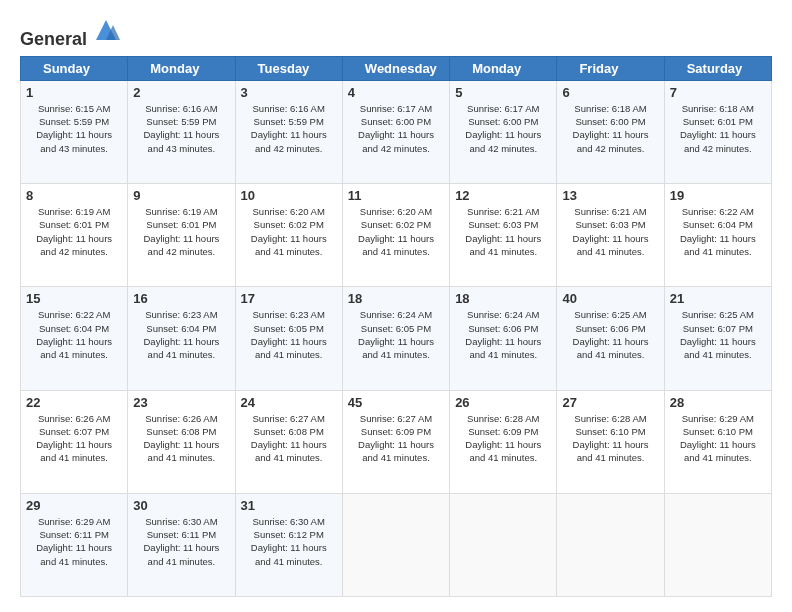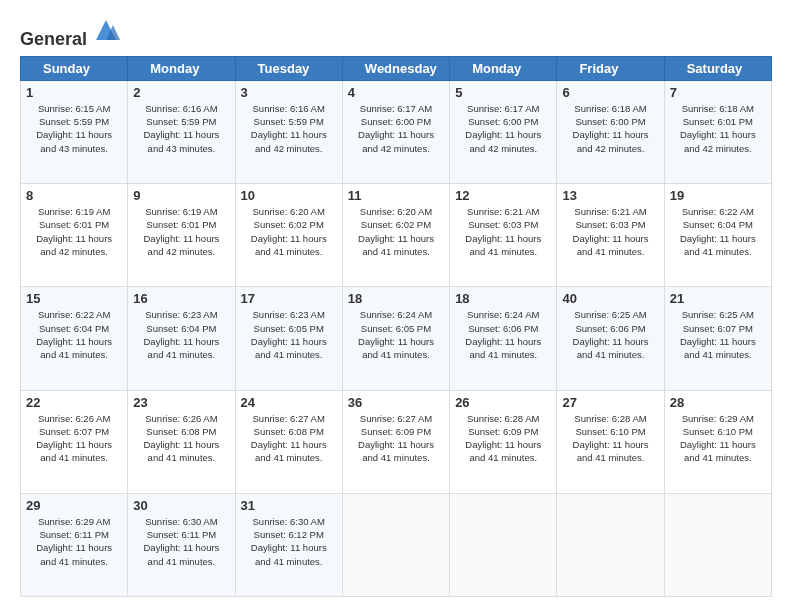--- a/index.html
+++ b/index.html
@@ -236,21 +236,21 @@
           </td>
           <td>
             <span class="day-num">23</span>
             <div class="day-info">Sunrise: 6:26 AM<br>Sunset: 6:08 PM<br>Daylight: 11 hours<br>and 41 minutes.</div>
           </td>
           <td>
             <span class="day-num">24</span>
             <div class="day-info">Sunrise: 6:27 AM<br>Sunset: 6:08 PM<br>Daylight: 11 hours<br>and 41 minutes.</div>
           </td>
           <td>
-            <span class="day-num">36</span>
+            <span class="day-num">45</span>
             <div class="day-info">Sunrise: 6:27 AM<br>Sunset: 6:09 PM<br>Daylight: 11 hours<br>and 41 minutes.</div>
           </td>
           <td>
             <span class="day-num">26</span>
             <div class="day-info">Sunrise: 6:28 AM<br>Sunset: 6:09 PM<br>Daylight: 11 hours<br>and 41 minutes.</div>
           </td>
           <td>
             <span class="day-num">27</span>
             <div class="day-info">Sunrise: 6:28 AM<br>Sunset: 6:10 PM<br>Daylight: 11 hours<br>and 41 minutes.</div>
           </td>

